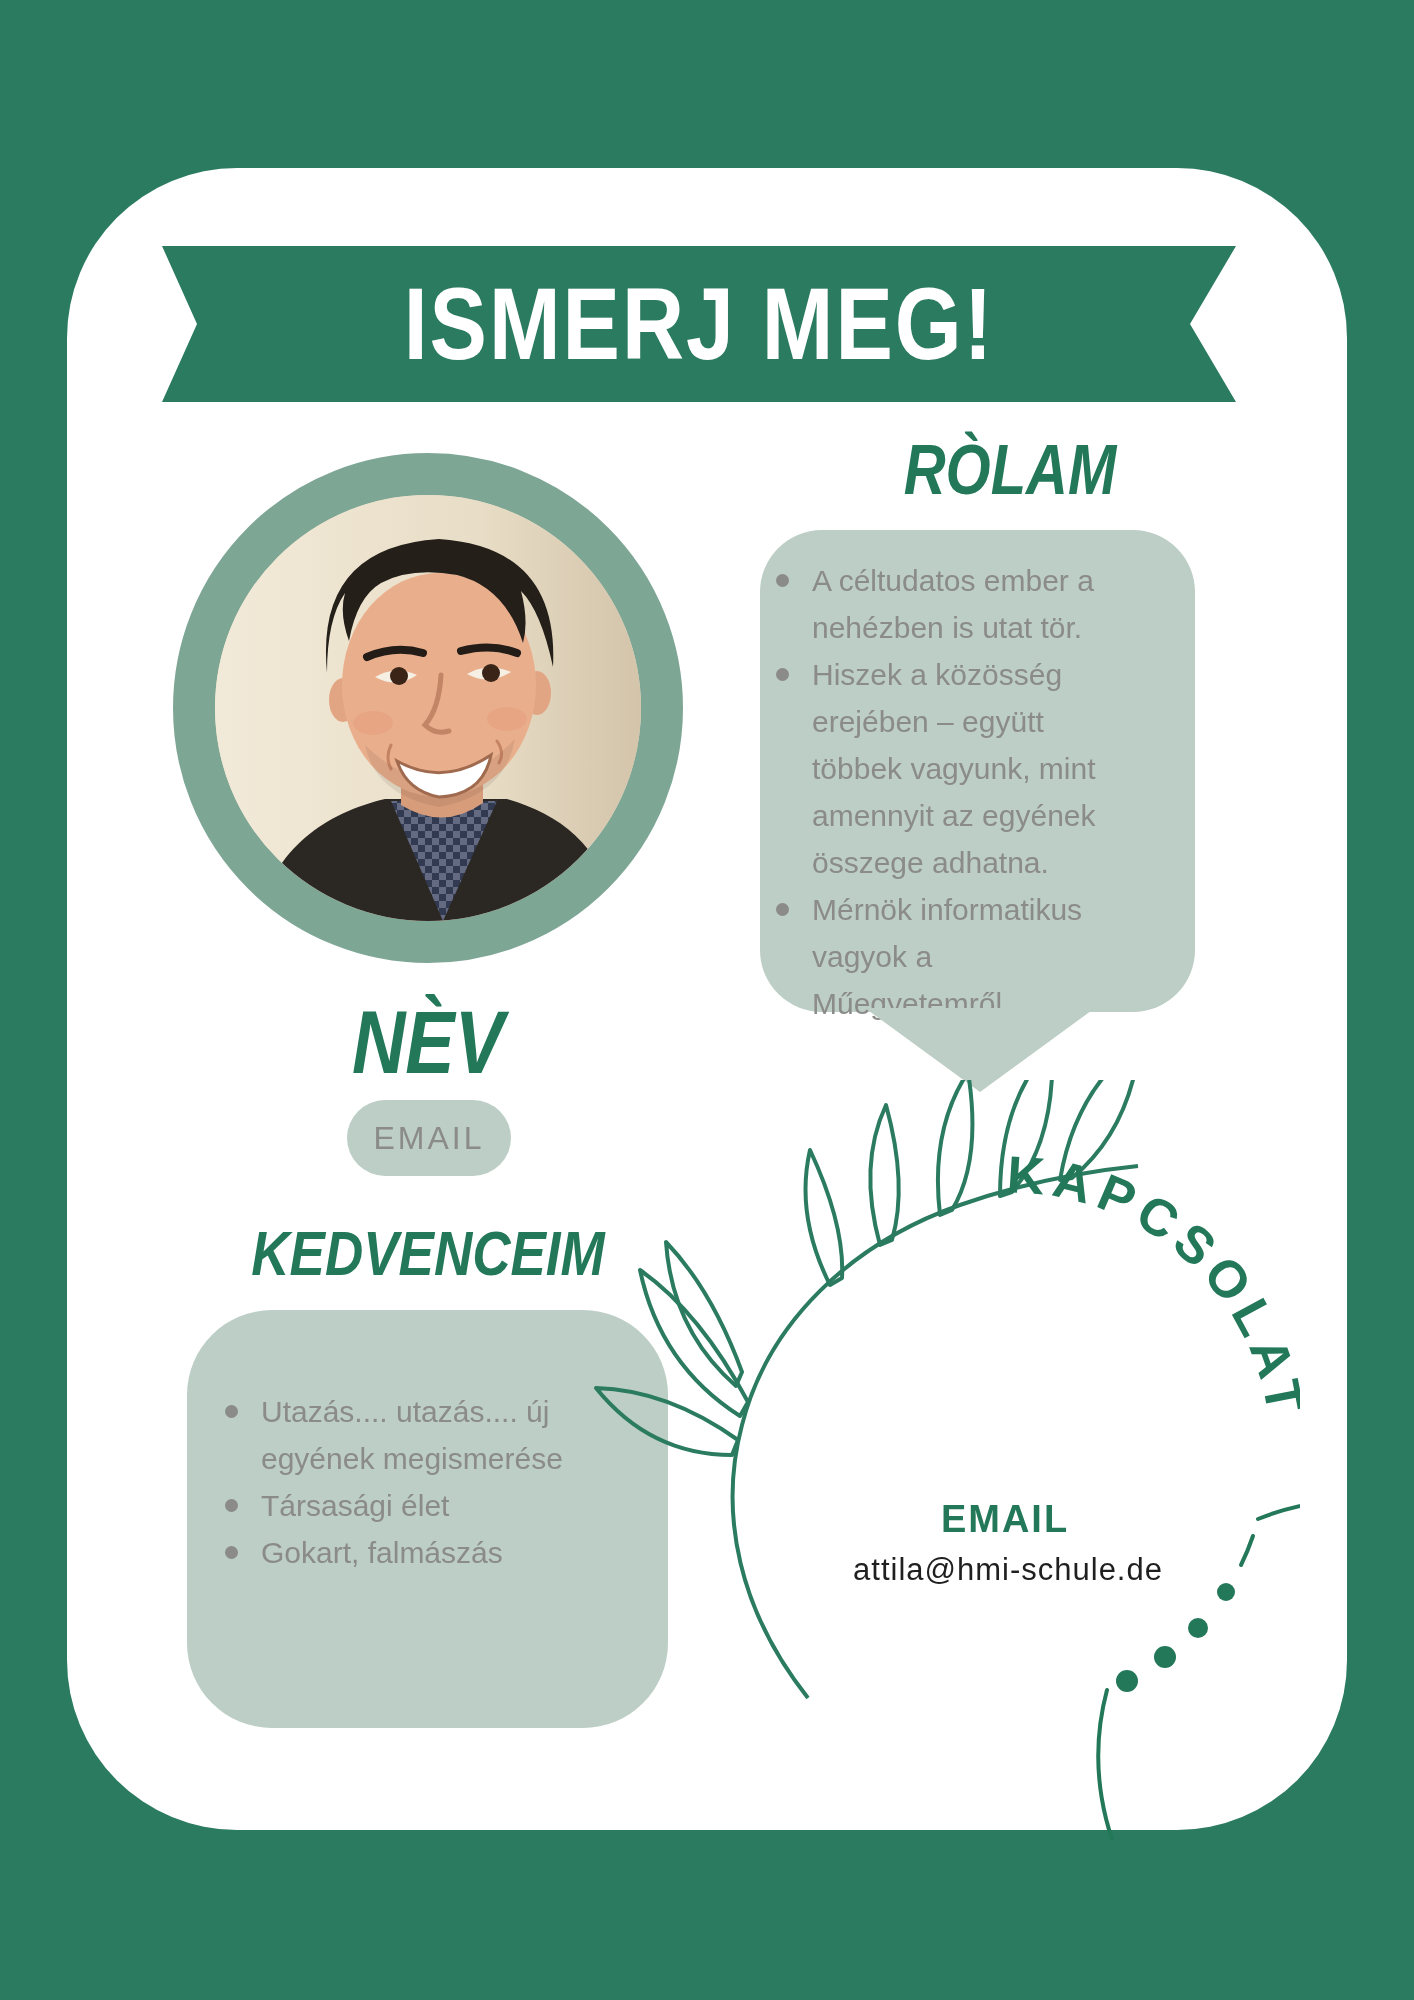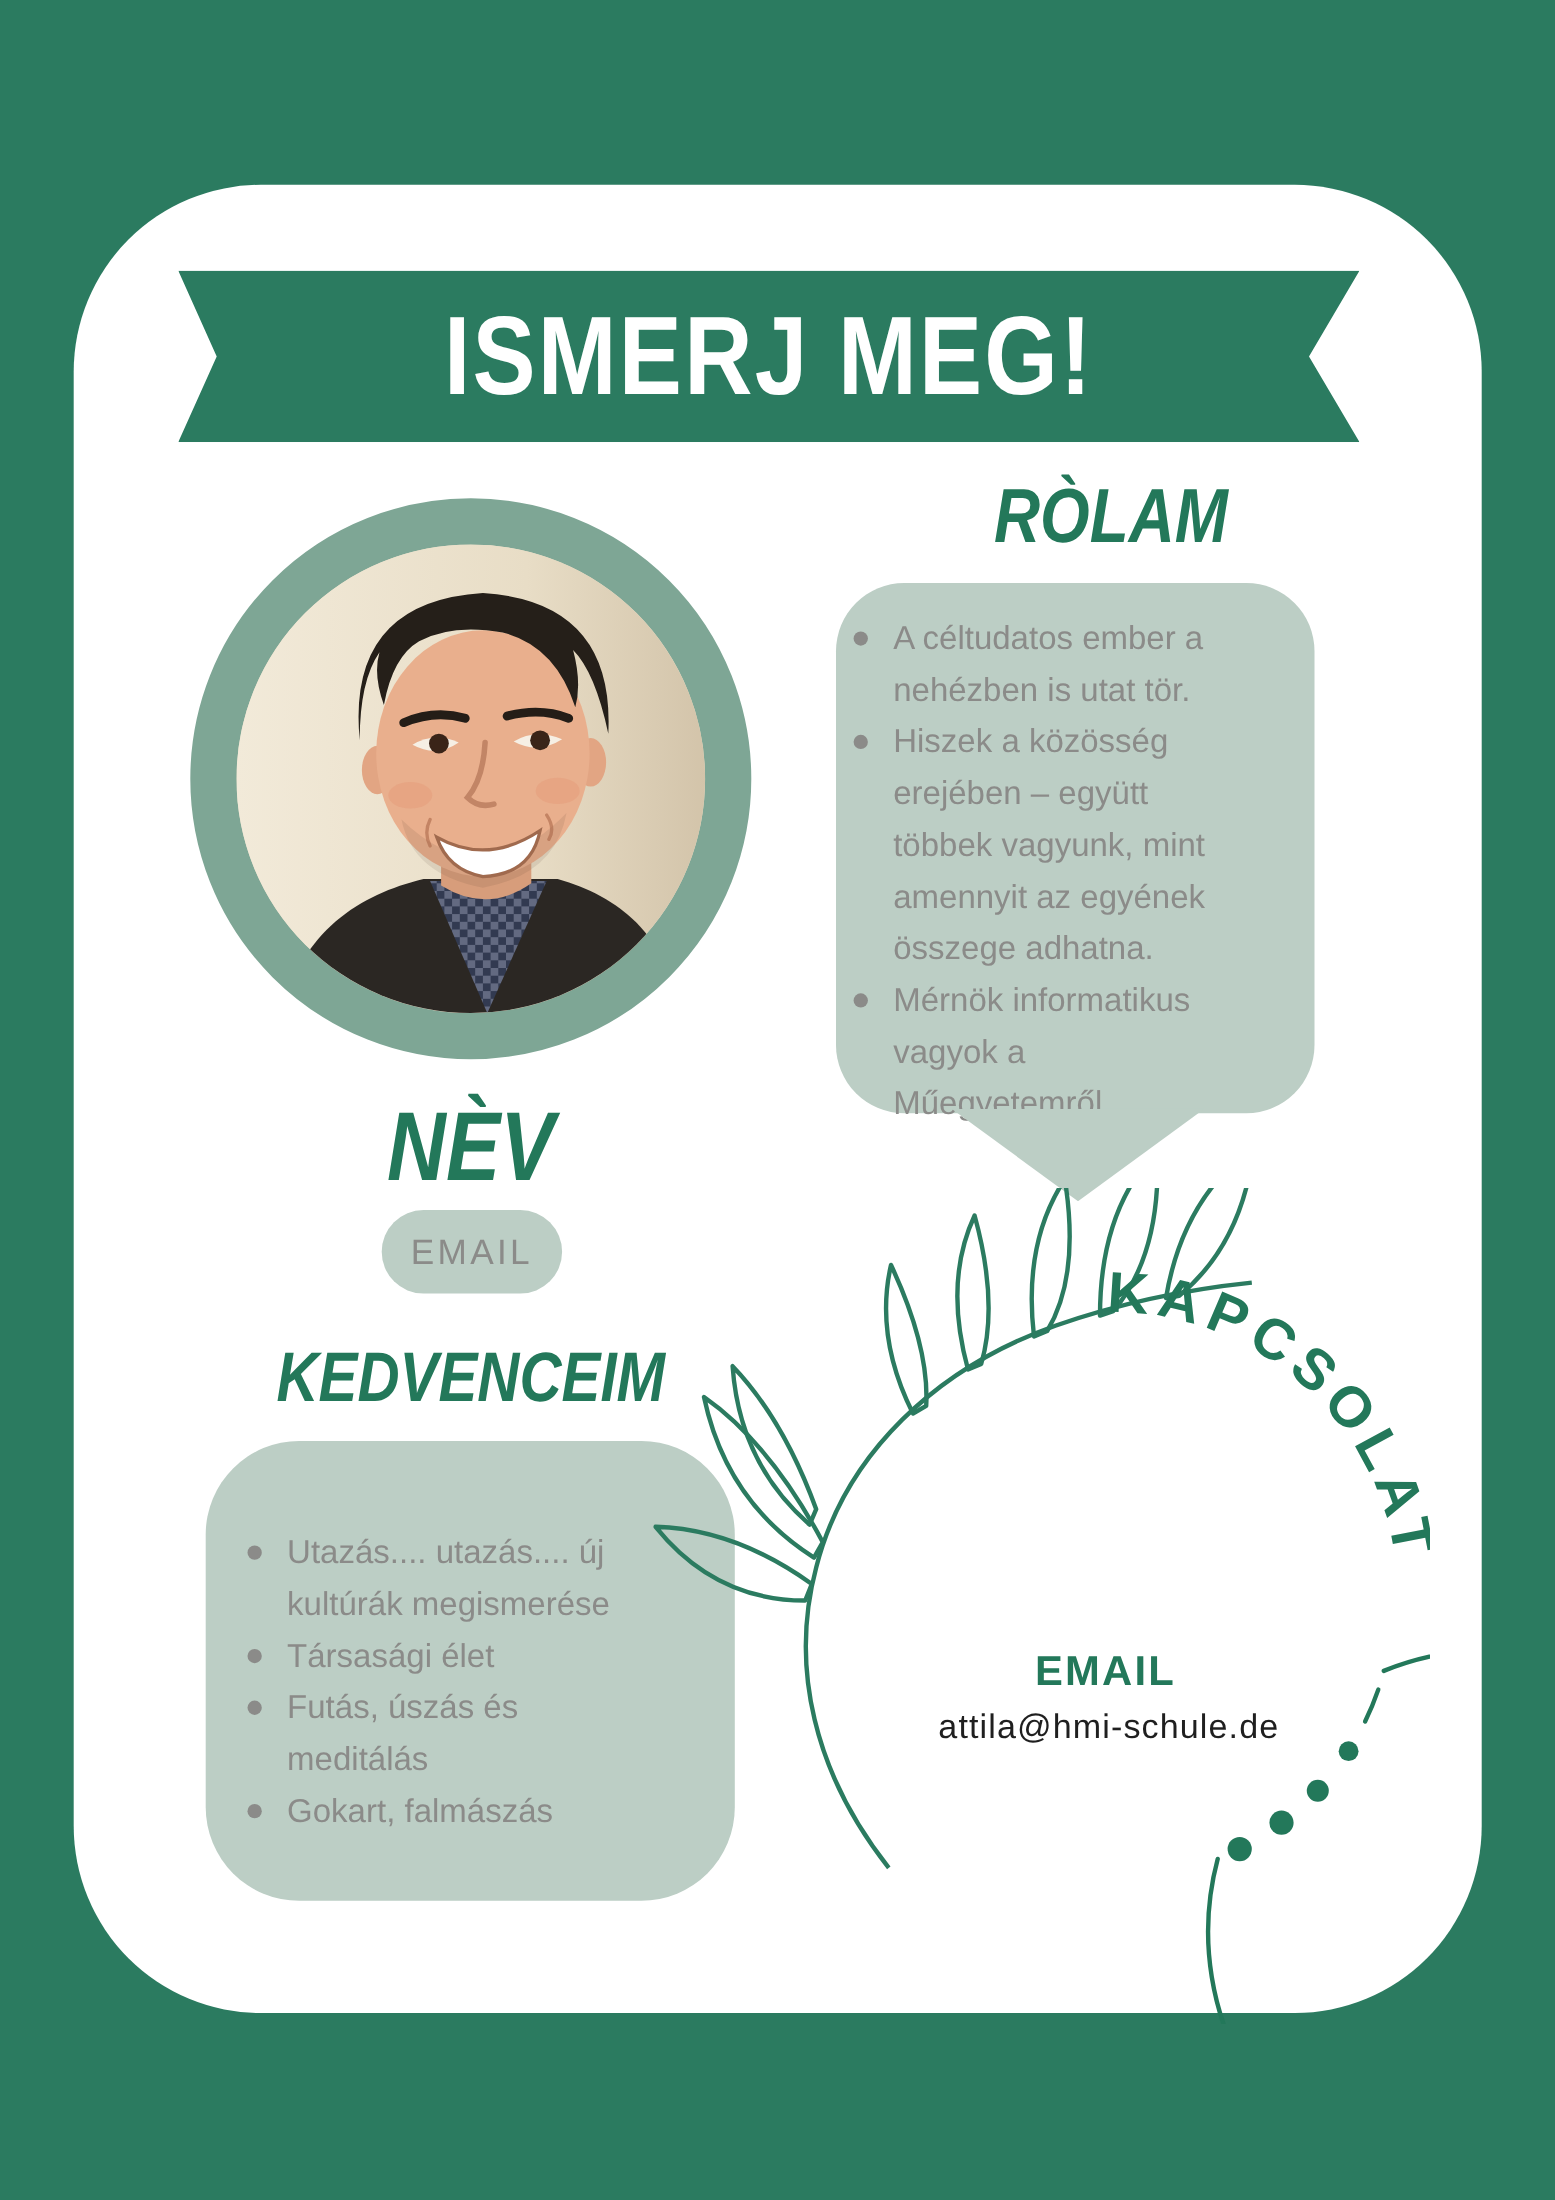--- a/index.html
+++ b/index.html
@@ -158,23 +158,22 @@
 </div>
 <div class="name-pill">
   <span>EMAIL</span>
 </div>
 
 <div class="h-green kedv-heading">
   <span class="scaleY">KEDVENCEIM</span>
 </div>
 <div class="panel kedv-panel">
   <ul class="bullets">
-    <li>Utazás.... utazás.... új kultúrák megismerése</li>
+    <li>Utazás.... utazás.... új egyének megismerése</li>
     <li>Társasági élet</li>
-    <li>Futás, úszás és meditálás</li>
     <li>Gokart, falmászás</li>
   </ul>
 </div>
 
 <svg class="contact-svg" viewBox="540 1080 760 760">
 
   <path class="line" d="M 1107 1690 A 256 256 0 1 0 1258 1519"></path>
 
   <g>
     <path class="line" d="M 1241 1565 A 256 256 0 0 0 1253 1536"></path>

